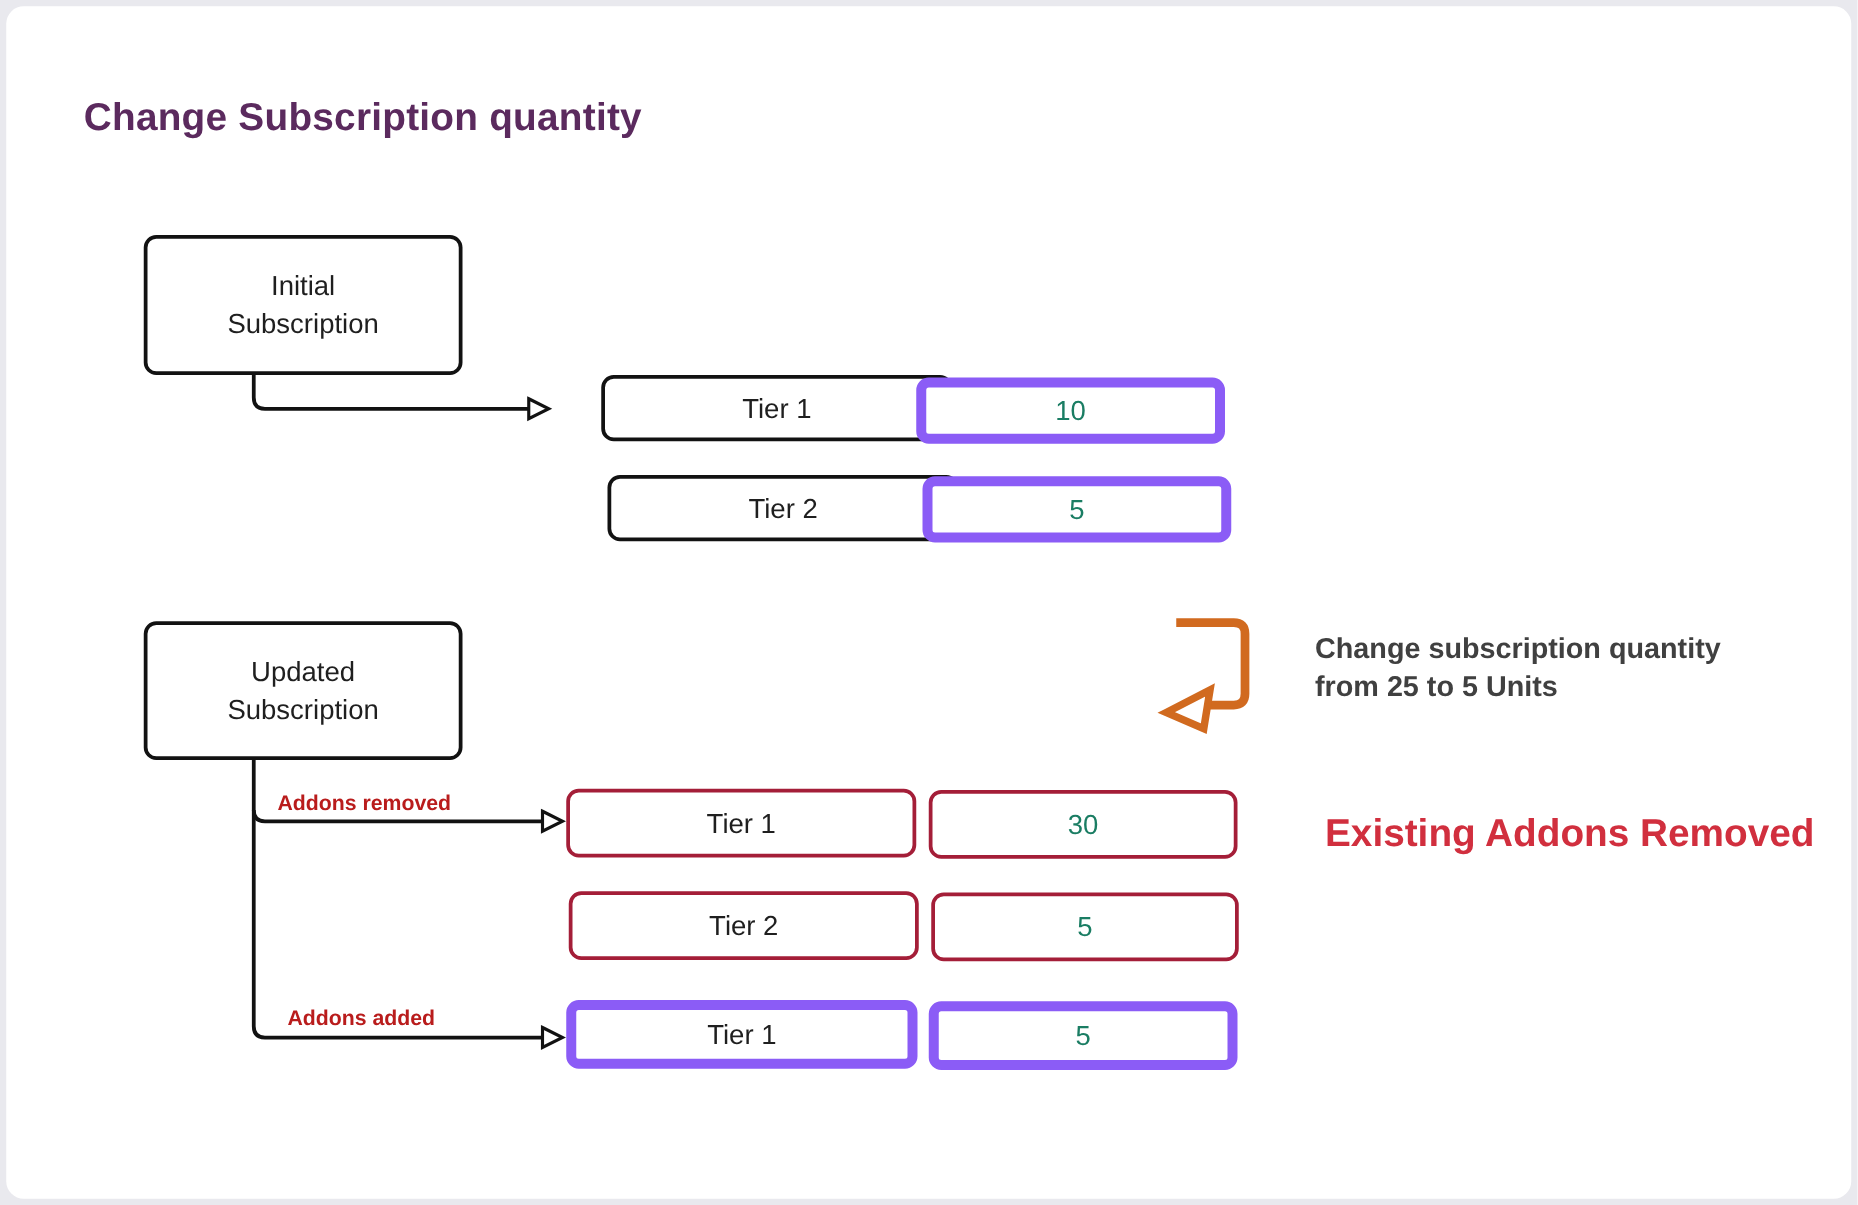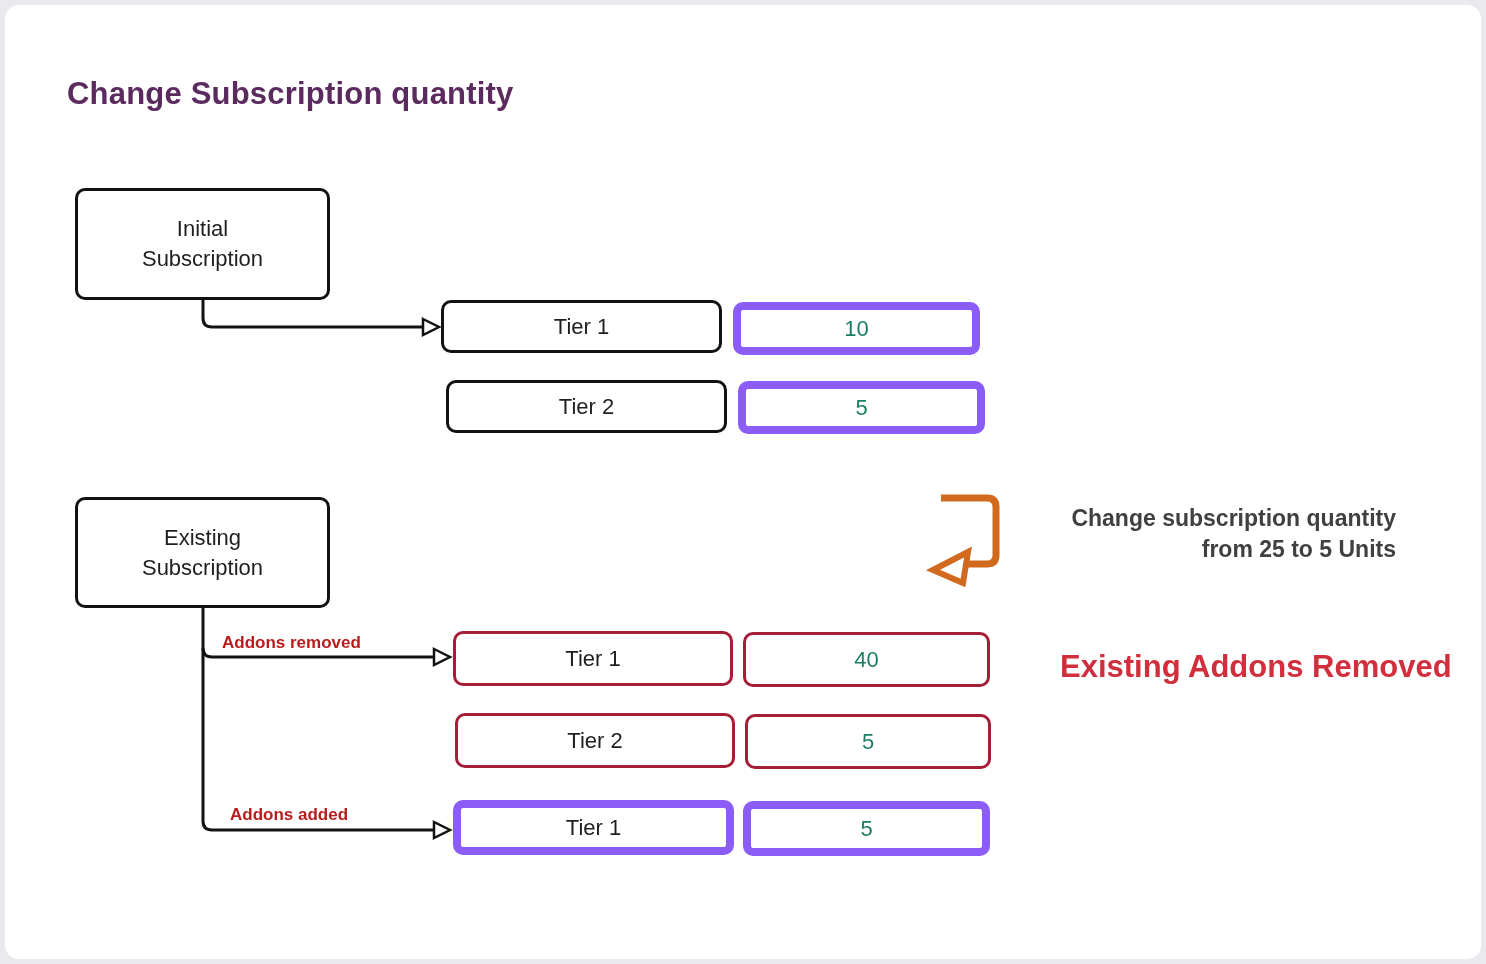--- a/index.html
+++ b/index.html
@@ -9,41 +9,41 @@
     background: #e9e9ee;
     font-family: "Liberation Sans", sans-serif;
     overflow: hidden;
   }
   .card {
     position: absolute;
     left: 5px; top: 5px; right: 5px; bottom: 5px;
     background: #ffffff;
     border-radius: 14px;
   }
-  .abs { position: absolute; text-align: right; }
+  .abs { position: absolute; }
   .page-title {
     left: 67px; top: 76px;
     font-size: 31px;
     font-weight: bold;
     color: #5b2a5e;
     letter-spacing: 0.2px;
   }
   .node {
     display: flex;
     align-items: center;
     justify-content: center;
     text-align: center;
     background: #ffffff;
     box-sizing: border-box;
     border-radius: 10px;
     font-size: 22px;
     color: #1f1f1f;
     line-height: 30px;
   }
-  .border-black   { border: 3px solid #121212; }
+  .border-black   { border: 3px solid #121212; margin-left: 40px; }
   .border-teal    { border: 8px solid #8b5cf6; }
   .border-crimson { border: 3px solid #a41e38; }
   .qty-text { color: #1a7d63; }
 
   
   .init-box { left: 75px;  top: 188px; width: 255px; height: 112px; }
   .upd-box  { left: 75px;  top: 497px; width: 255px; height: 111px; }
 
   
   .t1a { left: 441px; top: 300px; width: 281px; height: 53px; }
@@ -130,33 +130,33 @@
 
 <div class="abs node border-black t2a">
   <span>Tier 2</span>
 </div>
 <div class="abs node border-teal q5a">
   <span class="qty-text">5</span>
 </div>
 
 <div class="abs node border-black upd-box">
   <div>
-    <div>Existing</div>
+    <div>Updated</div>
     <div>Subscription</div>
   </div>
 </div>
 
 <div class="abs branch-label lbl-removed">Addons removed</div>
 <div class="abs branch-label lbl-added">Addons added</div>
 
 <div class="abs node border-crimson t1r">
   <span>Tier 1</span>
 </div>
 <div class="abs node border-crimson q20">
-  <span class="qty-text">40</span>
+  <span class="qty-text">30</span>
 </div>
 
 <div class="abs node border-crimson t2r">
   <span>Tier 2</span>
 </div>
 <div class="abs node border-crimson q5r">
   <span class="qty-text">5</span>
 </div>
 
 <div class="abs node border-teal t1g">

